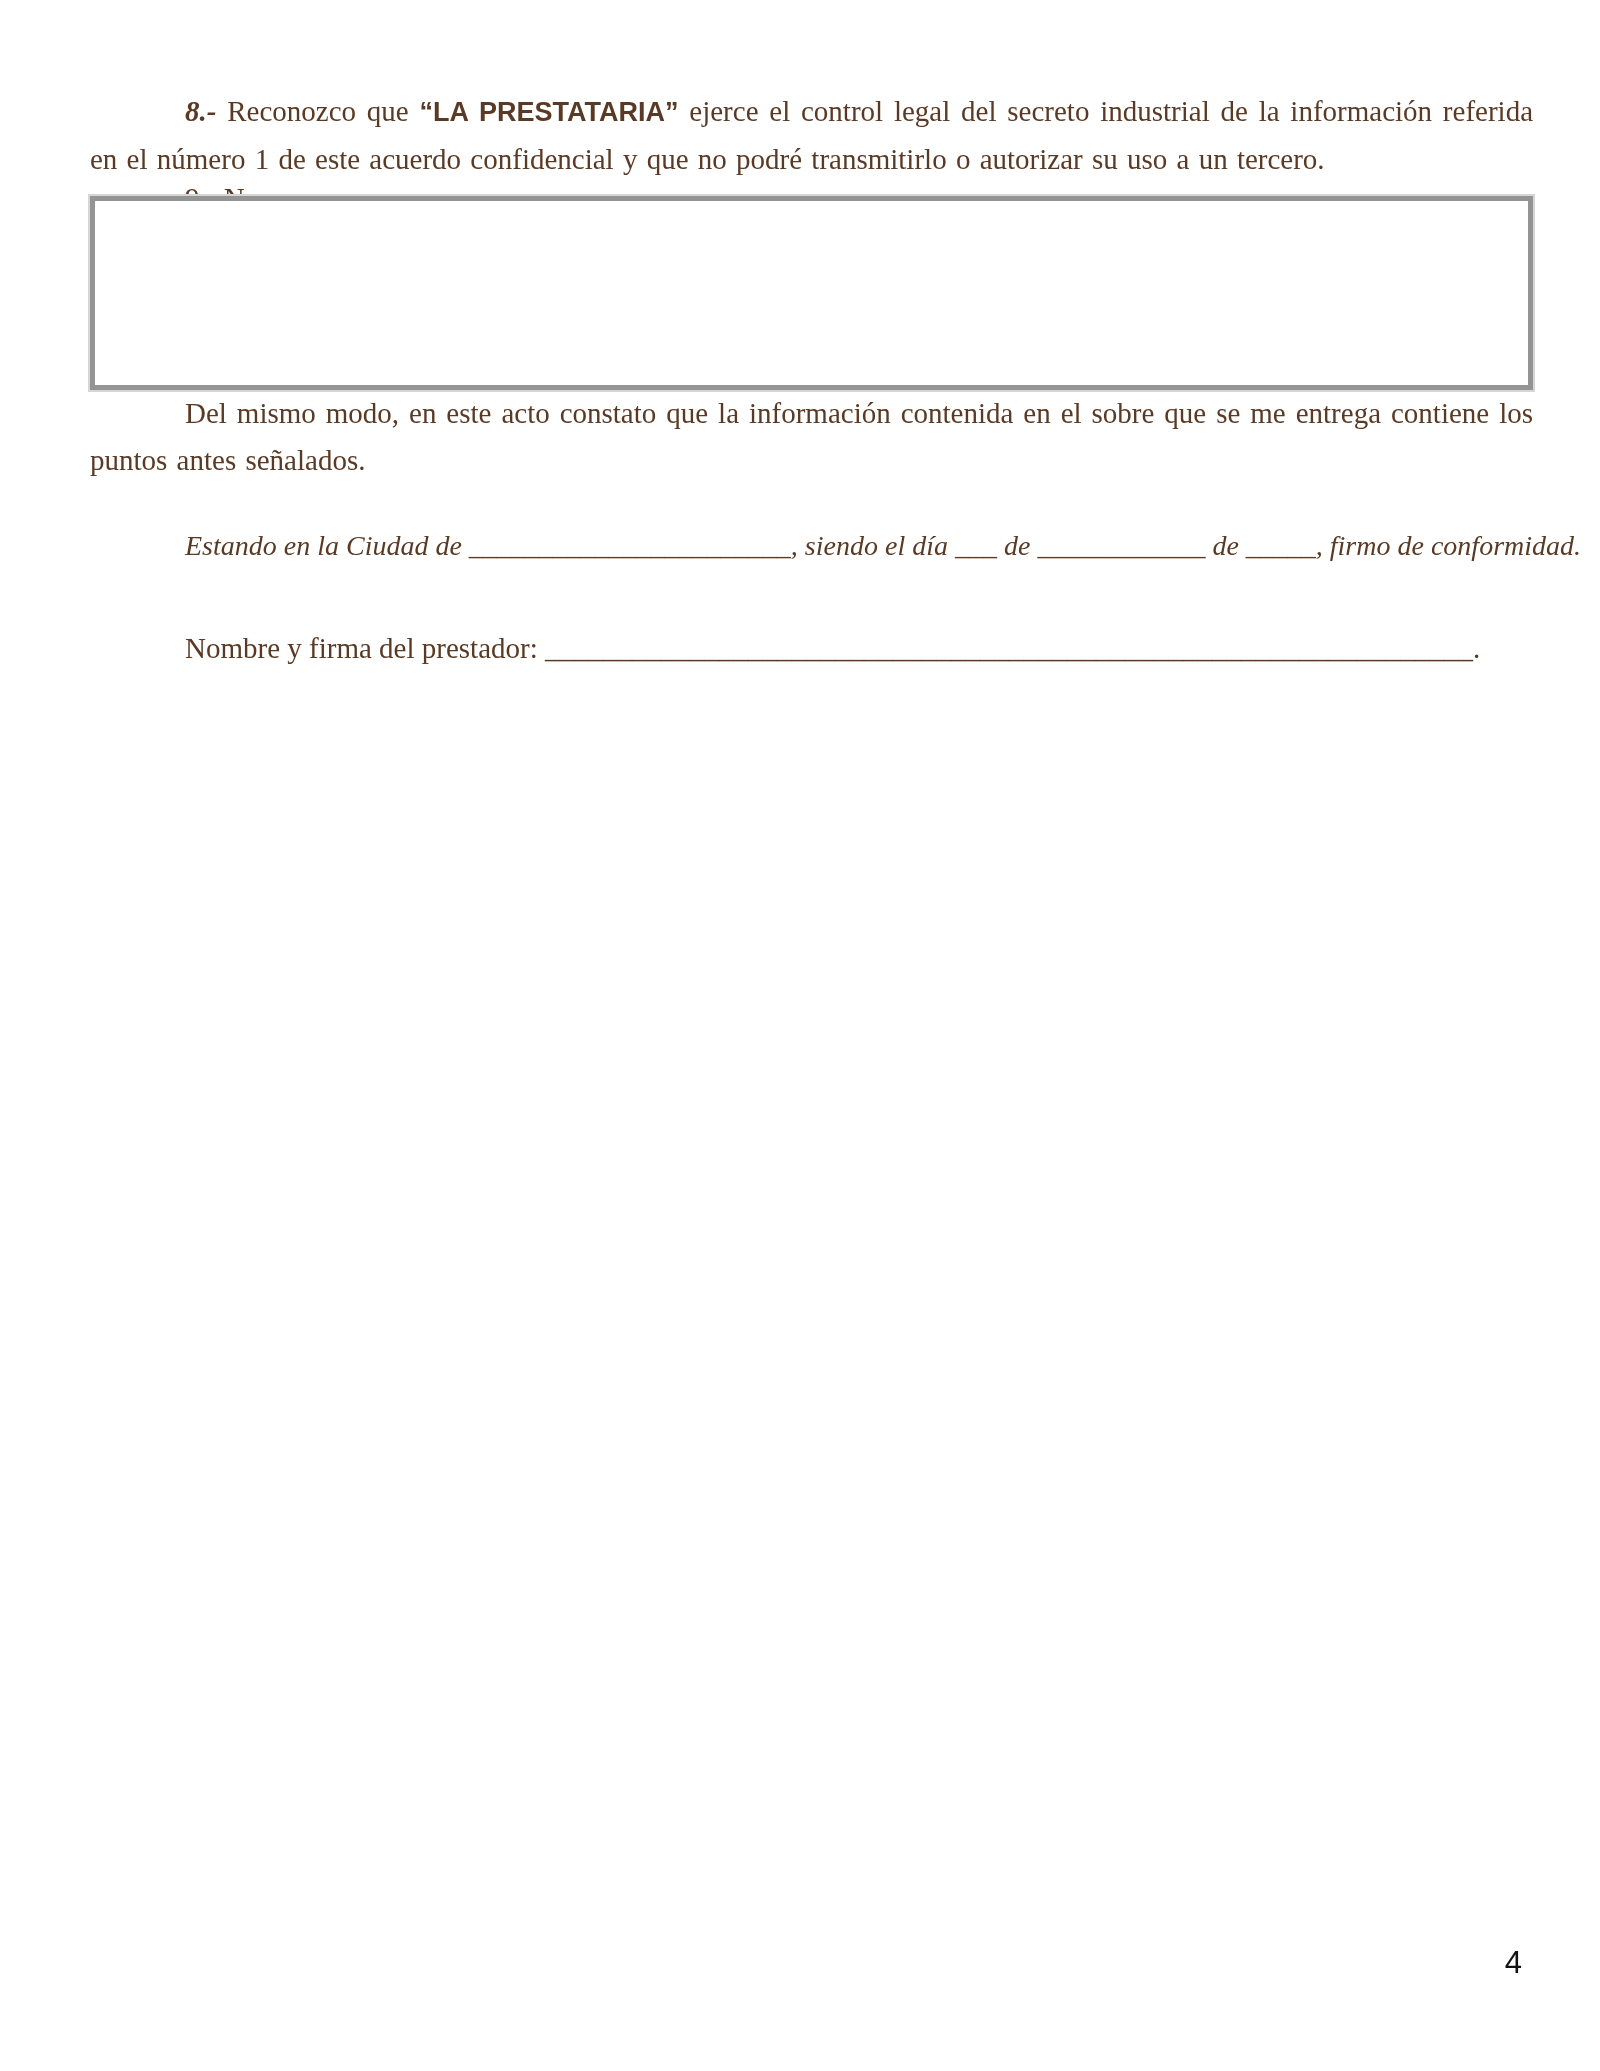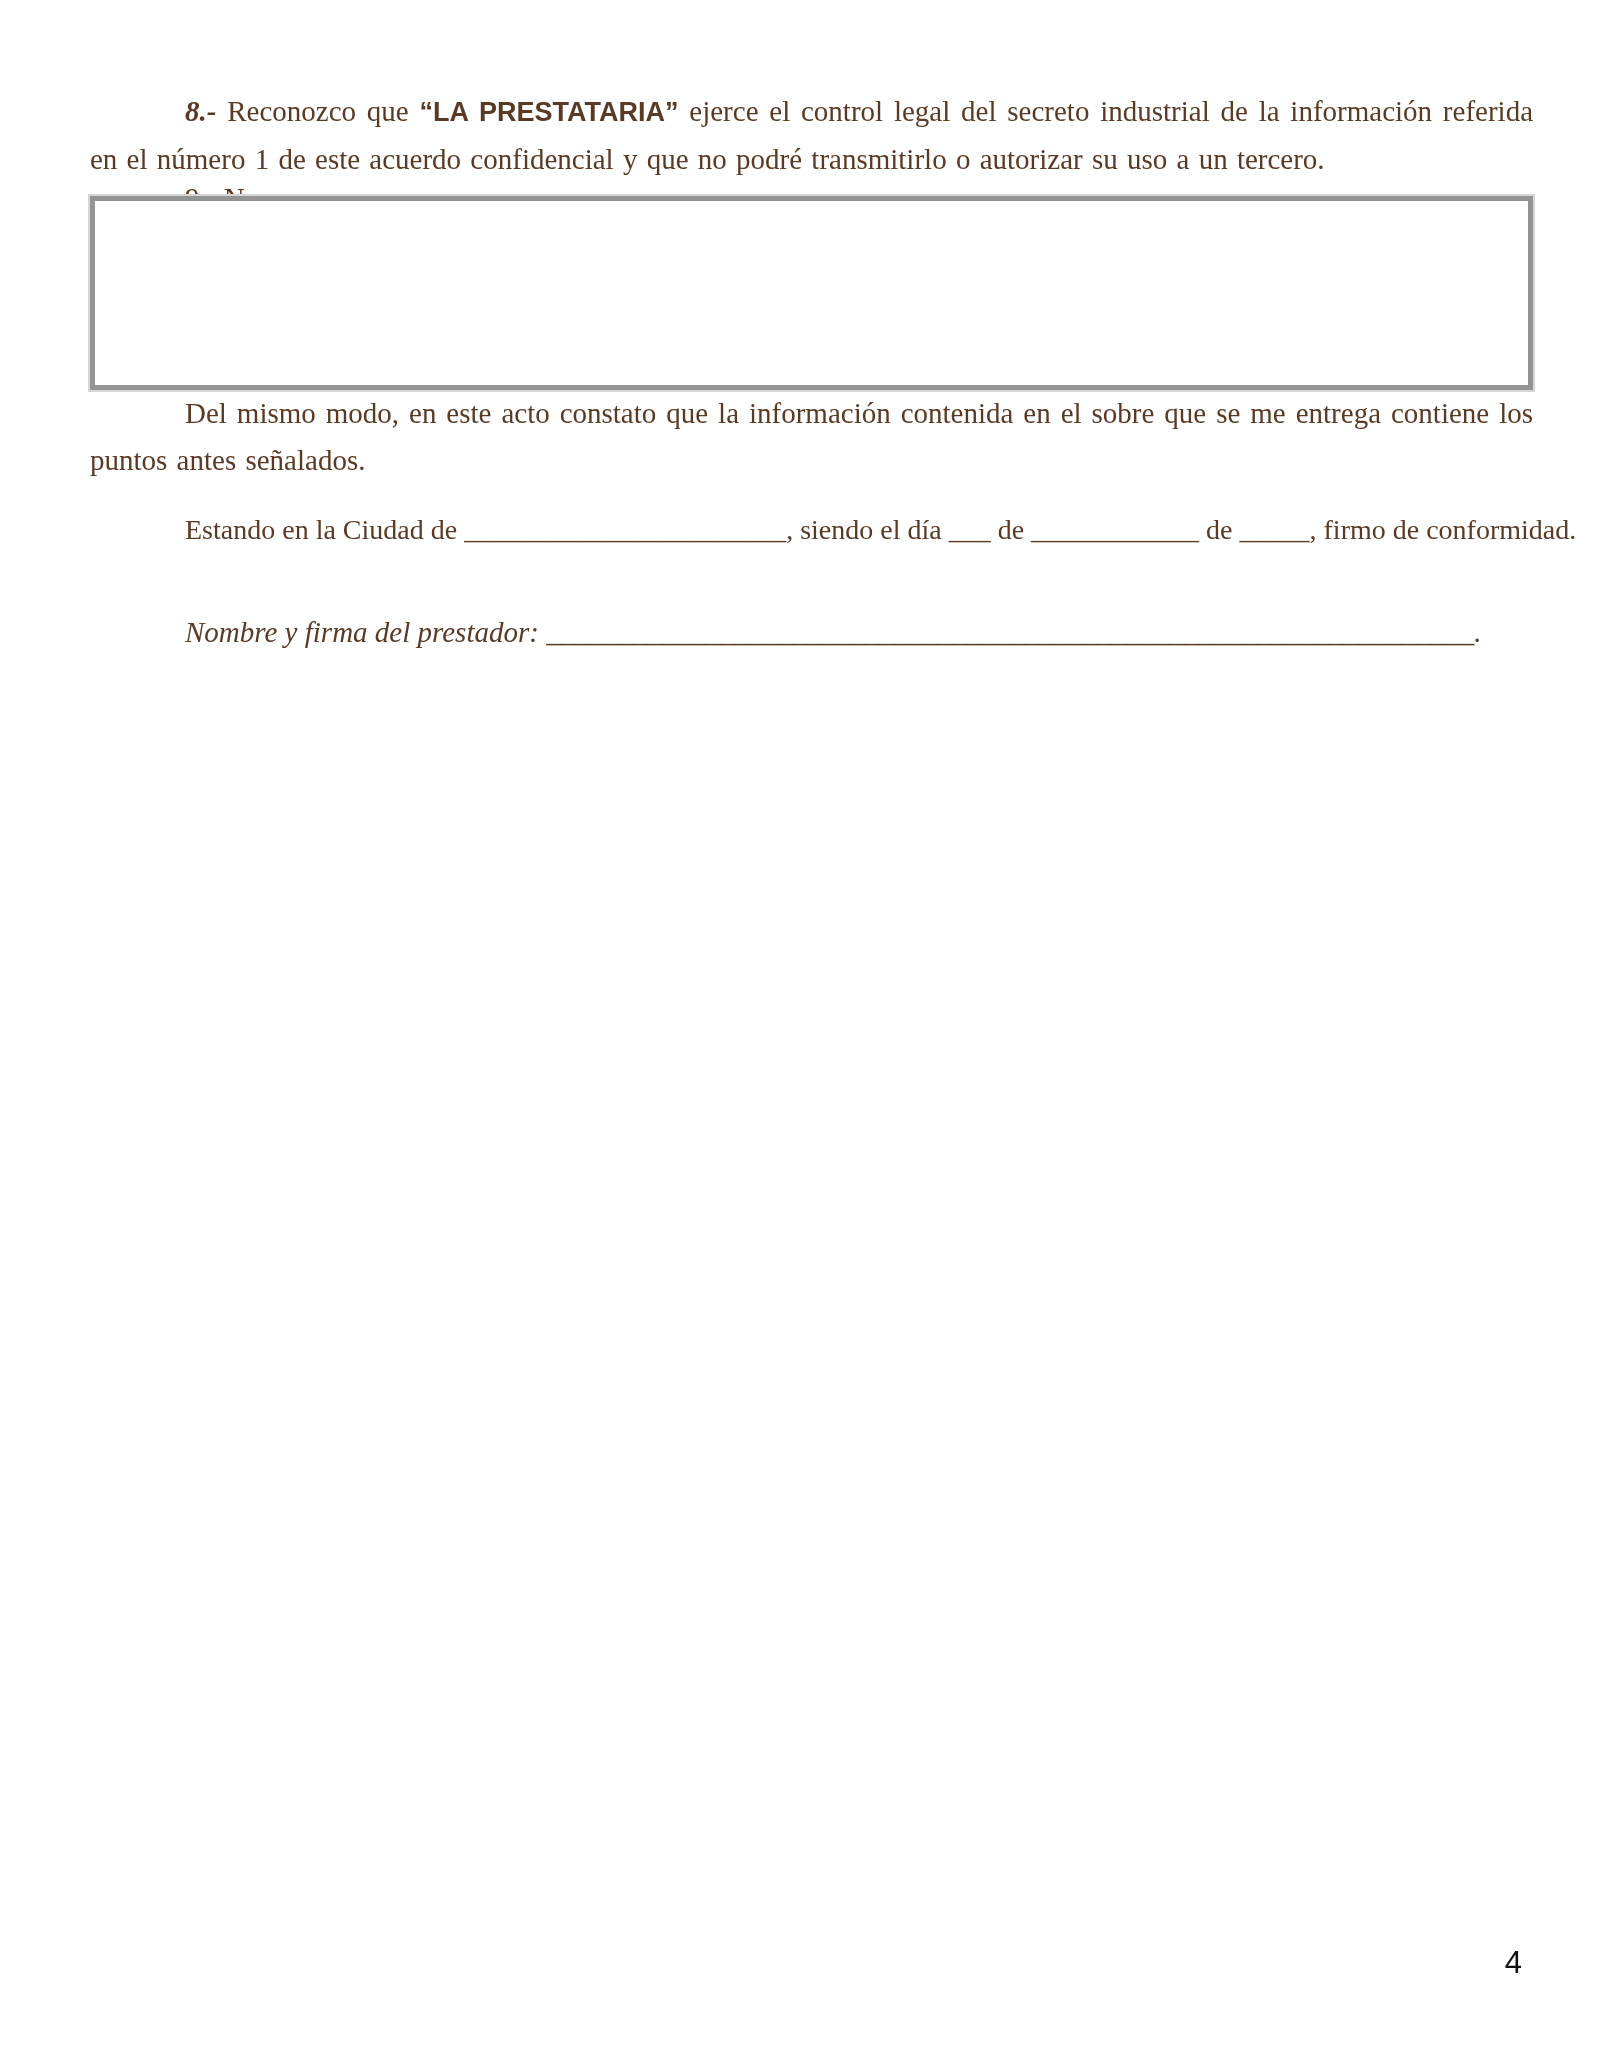--- a/index.html
+++ b/index.html
@@ -50,35 +50,35 @@
     margin-top: -26px;
     width: 100%;
     height: 194px;
     background: #ffffff;
     border: 5px solid #949494;
     box-shadow: 0 0 0 2px #d6d6d6;
   }
   .para-after-box {
   }
   .closing-line {
-    margin-top: 22px;
+    margin-top: 38px;
     font-size: 28px;
     line-height: 47px;
+    font-style: italic;
     text-indent: 95px;
     text-align: center;
     white-space: nowrap;
   }
   .name-line {
     margin-top: 56px;
     font-size: 29px;
     line-height: 47px;
     text-indent: 95px;
     text-align: left;
     white-space: nowrap;
-    font-style: italic;
   }
   .page-number {
     position: absolute;
     top: 1945px;
     right: 78px;
     font-family: "Liberation Sans", sans-serif;
     font-size: 31px;
     color: #111111;
   }
 </style>

